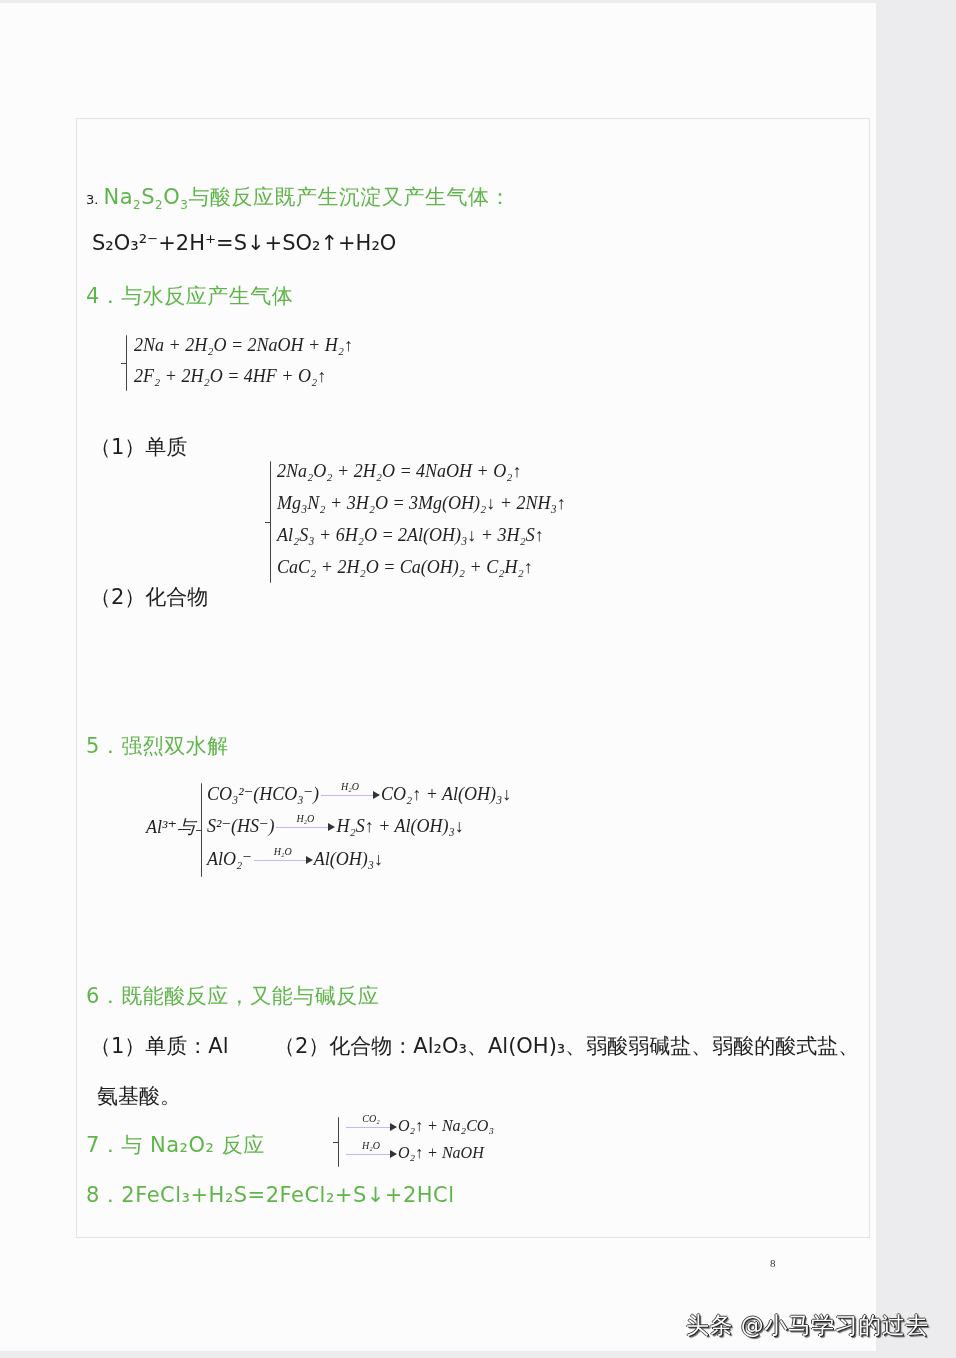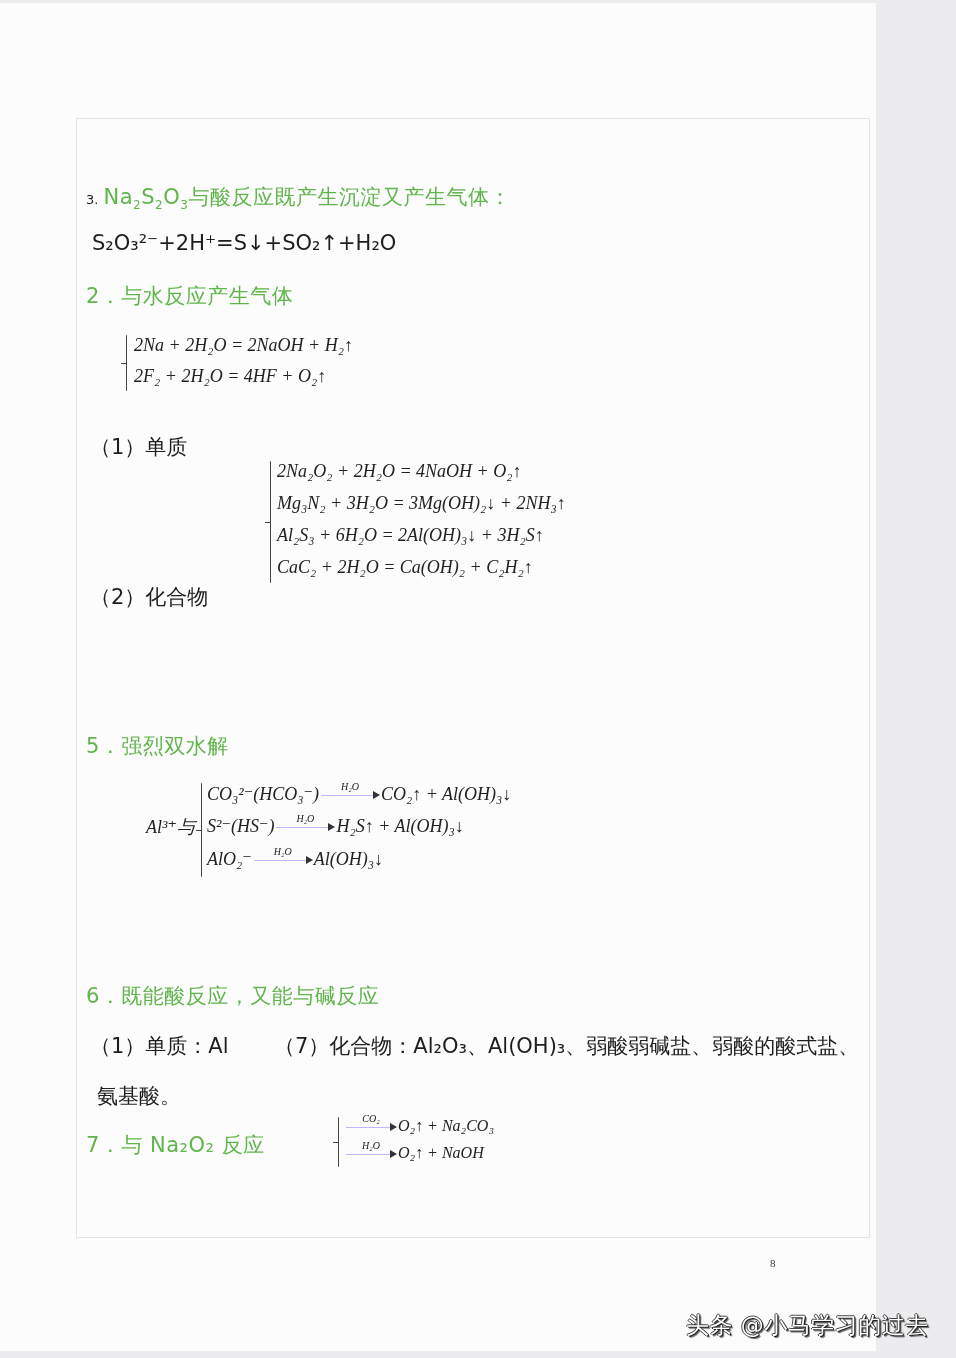--- a/index.html
+++ b/index.html
@@ -62,21 +62,21 @@
 
 <div class="sheet">
   <div class="frame"></div>
 
   <div class="abs" style="left:86px; top:180px;">
     <span class="black small-num">3</span><span class="black small-num">.</span>
     <span class="green h"><span>Na</span><sub style="font-size:12px">2</sub><span>S</span><sub style="font-size:12px">2</sub><span>O</span><sub style="font-size:12px">3</sub><span>与酸反应既产生沉淀又产生气体：</span></span>
   </div>
   <div class="abs black eq-sans" style="left:92px; top:228px;">S₂O₃²⁻+2H⁺=S↓+SO₂↑+H₂O</div>
 
-  <div class="abs green h" style="left:86px; top:279px;">2．与水反应产生气体</div>
+  <div class="abs green h" style="left:86px; top:279px;">4．与水反应产生气体</div>
 
   <div class="brace" style="left:126px; top:332px; height:56px;"></div>
   <div class="abs math" style="left:134px; top:332px;">2Na + 2H₂O = 2NaOH + H₂↑</div>
   <div class="abs math" style="left:134px; top:363px;">2F₂ + 2H₂O = 4HF + O₂↑</div>
 
   <div class="abs black" style="left:90px; top:430px; font-size:21px;">（1）单质</div>
   <div class="abs black" style="left:90px; top:580px; font-size:21px;">（2）化合物</div>
 
   <div class="brace" style="left:270px; top:458px; height:122px;"></div>
   <div class="abs math" style="left:277px; top:458px;">2Na₂O₂ + 2H₂O = 4NaOH + O₂↑</div>
@@ -94,28 +94,29 @@
   </div>
   <div class="abs math" style="left:207px; top:812px;">
     <span>S²⁻(HS⁻)</span><span class="arrow"><span class="lbl">H₂O</span></span><span>H₂S↑ + Al(OH)₃↓</span>
   </div>
   <div class="abs math" style="left:207px; top:845px;">
     <span>AlO₂⁻</span><span class="arrow"><span class="lbl">H₂O</span></span><span>Al(OH)₃↓</span>
   </div>
 
   <div class="abs green h" style="left:86px; top:979px;">6．既能酸反应，又能与碱反应</div>
   <div class="abs black" style="left:90px; top:1029px; font-size:21px;">（1）单质：Al</div>
-  <div class="abs black" style="left:274px; top:1029px; font-size:21px;">（7）化合物：Al₂O₃、Al(OH)₃、弱酸弱碱盐、弱酸的酸式盐、</div>
+  <div class="abs black" style="left:274px; top:1029px; font-size:21px;">（2）化合物：Al₂O₃、Al(OH)₃、弱酸弱碱盐、弱酸的酸式盐、</div>
   <div class="abs black" style="left:84px; top:1079px; font-size:21px;margin-left:13px;">氨基酸。</div>
 
   <div class="abs green h" style="left:86px; top:1128px;">7．与 Na₂O₂ 反应</div>
   <div class="brace" style="left:338px; top:1114px; height:50px;"></div>
   <div class="abs math" style="left:344px; top:1114px; font-size:16px;">
     <span class="arrow short"><span class="lbl">CO₂</span></span><span>O₂↑ + Na₂CO₃</span>
   </div>
   <div class="abs math" style="left:344px; top:1141px; font-size:16px;">
     <span class="arrow short"><span class="lbl">H₂O</span></span><span>O₂↑ + NaOH</span>
   </div>
 
+  <div class="abs green h" style="left:86px; top:1178px;">8．2FeCl₃+H₂S=2FeCl₂+S↓+2HCl</div>
 
   <div class="abs page-num" style="left:770px; top:1254px;">8</div>
   <div class="abs watermark" style="left:686px; top:1307px;">头条 @小马学习的过去</div>
 </div>
 
 </body></html>

